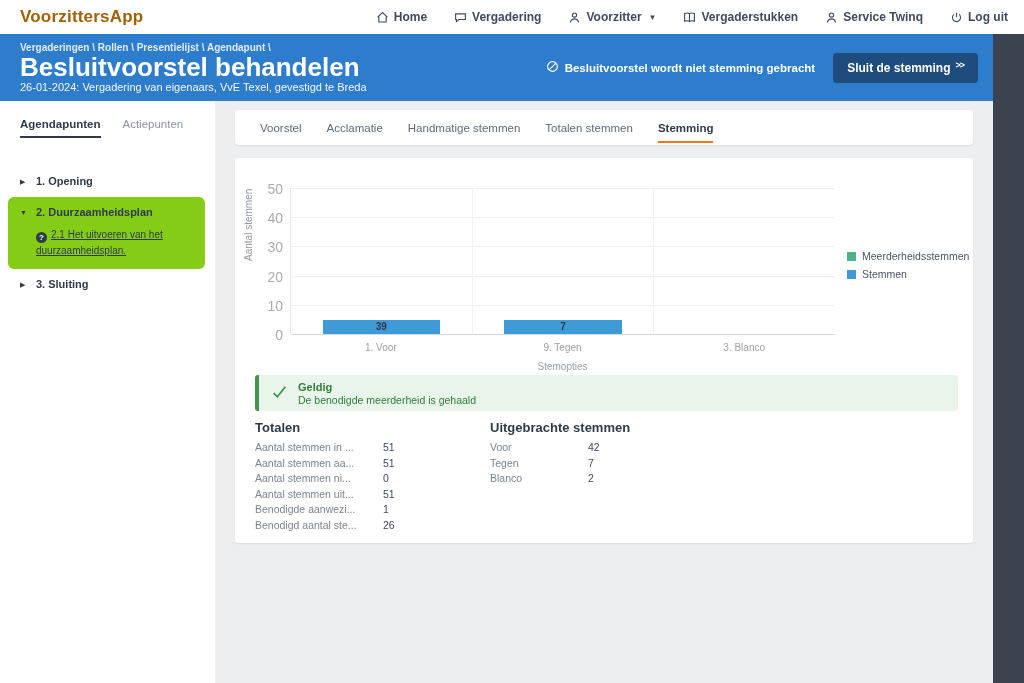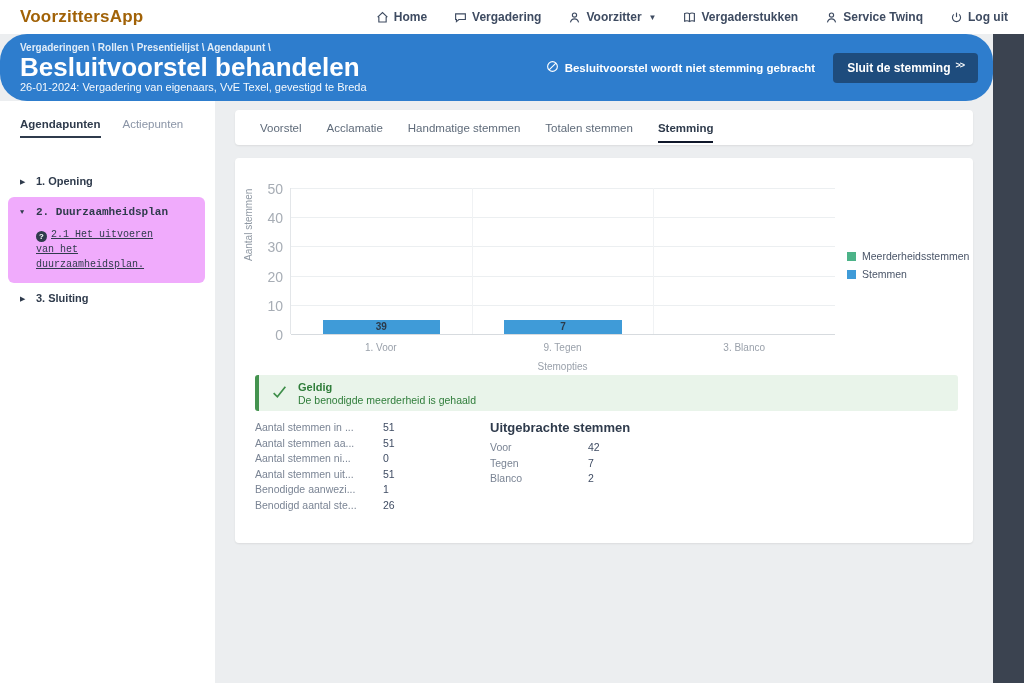--- a/index.html
+++ b/index.html
@@ -10,21 +10,21 @@
   .topbar { position:absolute; left:0; top:0; width:1024px; height:34px; background:#ffffff;
             display:flex; align-items:center; justify-content:space-between; padding:0 16px 0 20px; }
   .brand { font-size:17px; font-weight:bold; color:#a16207; letter-spacing:.2px; }
   .topnav { display:flex; align-items:center; gap:27px; }
   .navitem { display:flex; align-items:center; gap:5px; font-size:12px; font-weight:600; color:#3e4b61; cursor:pointer; }
   .navitem svg { display:block; }
   .caret-down { font-size:8px; margin-left:2px; }
 
   
   .bluehead { position:absolute; left:0; top:34px; width:993px; height:67px; background:#2e7dcd; color:#fff;
-              display:flex; align-items:center; justify-content:space-between; padding:0 15px 0 20px;border-radius:27px; }
+              display:flex; align-items:center; justify-content:space-between; padding:0 15px 0 20px; }
   .head-left { display:flex; flex-direction:column; gap:2px; }
   .breadcrumb { font-size:10px; font-weight:600; color:rgba(255,255,255,.85); }
   .page-title { font-size:26px; font-weight:bold; line-height:24px; }
   .subtitle { font-size:11px; color:rgba(255,255,255,.95); }
   .head-right { display:flex; align-items:center; gap:18px; }
   .status { display:flex; align-items:center; gap:6px; font-size:11.5px; font-weight:bold; }
   .close-btn { background:#1e4c7d; border:none; color:#fff; font-family:inherit; font-size:12px; font-weight:bold;
                padding:8px 14px; border-radius:4px; cursor:pointer; display:flex; align-items:flex-start; gap:5px; }
   .close-btn .chev { font-size:9px; letter-spacing:-1px; margin-top:-1px; }
 
@@ -32,34 +32,34 @@
   .darkstrip { position:absolute; right:0; top:34px; width:31px; height:649px; background:#3b4350; }
 
   
   .sidebar { position:absolute; left:0; top:101px; width:215px; height:582px; background:#ffffff; padding:17px 10px 0 20px; }
   .side-tabs { display:flex; gap:22px; margin-bottom:28px; }
   .side-tab { font-size:11.5px; cursor:pointer; padding-bottom:6px; }
   .side-tab.active { font-weight:bold; color:#2f3b4c; border-bottom:2px solid #2f3b4c; }
   .side-tab.inactive { color:#8a94a6; }
   .tree { display:flex; flex-direction:column; margin-left:-12px; }
   .tree-item { display:flex; align-items:flex-start; gap:8px; padding:9px 8px 9px 12px; border-radius:6px; cursor:pointer; }
-  .tree-item.open { background:#f0abfc;font-family:Liberation Mono, monospace; }
+  .tree-item.open { background:#84cc16; }
   .tw { display:flex; flex-direction:column; }
   .tree-caret { font-size:7px; color:#2f3b4c; line-height:13px; width:8px; }
   .tree-label { font-size:11px; font-weight:bold; color:#2f3b4c; line-height:13px; }
   .tree-sub { margin:8px 0 2px 0; font-size:10px; color:#2f3b4c; line-height:15px; width:128px; }
   .tree-sub a { color:#2f3b4c; text-decoration:underline; }
   .help-badge { display:inline-flex; width:11px; height:11px; border-radius:50%; background:#2f3b4c; color:#fff;
                 font-size:8px; font-weight:bold; align-items:center; justify-content:center; margin-right:4px; vertical-align:-2px; }
 
   
   .tabcard { position:absolute; left:235px; top:110px; width:738px; height:35px; background:#fff; border-radius:4px;
              box-shadow:0 1px 2px rgba(0,0,0,.08); display:flex; align-items:center; gap:25px; padding:0 25px; }
   .main-tab { font-size:11.5px; color:#5f6b7a; cursor:pointer; padding:9px 0 7px 0; border-bottom:2px solid transparent; }
-  .main-tab.active { color:#2f3b4c; font-weight:bold; border-bottom:2px solid #0f172a; }
+  .main-tab.active { color:#2f3b4c; font-weight:bold; border-bottom:2px solid #f97316; }
 
   
   .chartcard { position:absolute; left:235px; top:158px; width:738px; height:385px; background:#fff; border-radius:4px;
                box-shadow:0 1px 2px rgba(0,0,0,.08); }
   .plot { position:absolute; left:55px; top:30px; width:545px; height:146px; border-left:1px solid #e3e6e9; }
   .gridline { position:absolute; left:0; width:100%; height:0; border-top:1px solid #eceff1; }
   .gridline.zero { border-top:1px solid #d7dbdf; }
   .ytick { position:absolute; right:100%; margin-right:8px; transform:translateY(-50%); font-size:14px; color:#a7adb5; }
   .ylab { position:absolute; left:8px; top:103px; width:10px; font-size:10px; color:#8f98a3;
           transform:rotate(-90deg); transform-origin:left top; white-space:nowrap; }
@@ -283,20 +283,21 @@
       <span><svg width="17" height="17" viewBox="0 0 16 16" fill="none" stroke="#3e8e4a" stroke-width="1.6">
             <path d="M2.5 9.5 6 13 13.5 3.5"></path>
           </svg></span>
       <div>
         <div class="alert-title">Geldig</div>
         <div class="alert-msg">De benodigde meerderheid is gehaald</div>
       </div>
     </div>
 
     <div class="totals">
+      <div class="block-title">Totalen</div>
       <div class="trow">
           <span class="lbl">Aantal stemmen in ...</span>
           <span class="val">51</span>
         </div>
       <div class="trow">
           <span class="lbl">Aantal stemmen aa...</span>
           <span class="val">51</span>
         </div>
       <div class="trow">
           <span class="lbl">Aantal stemmen ni...</span>

